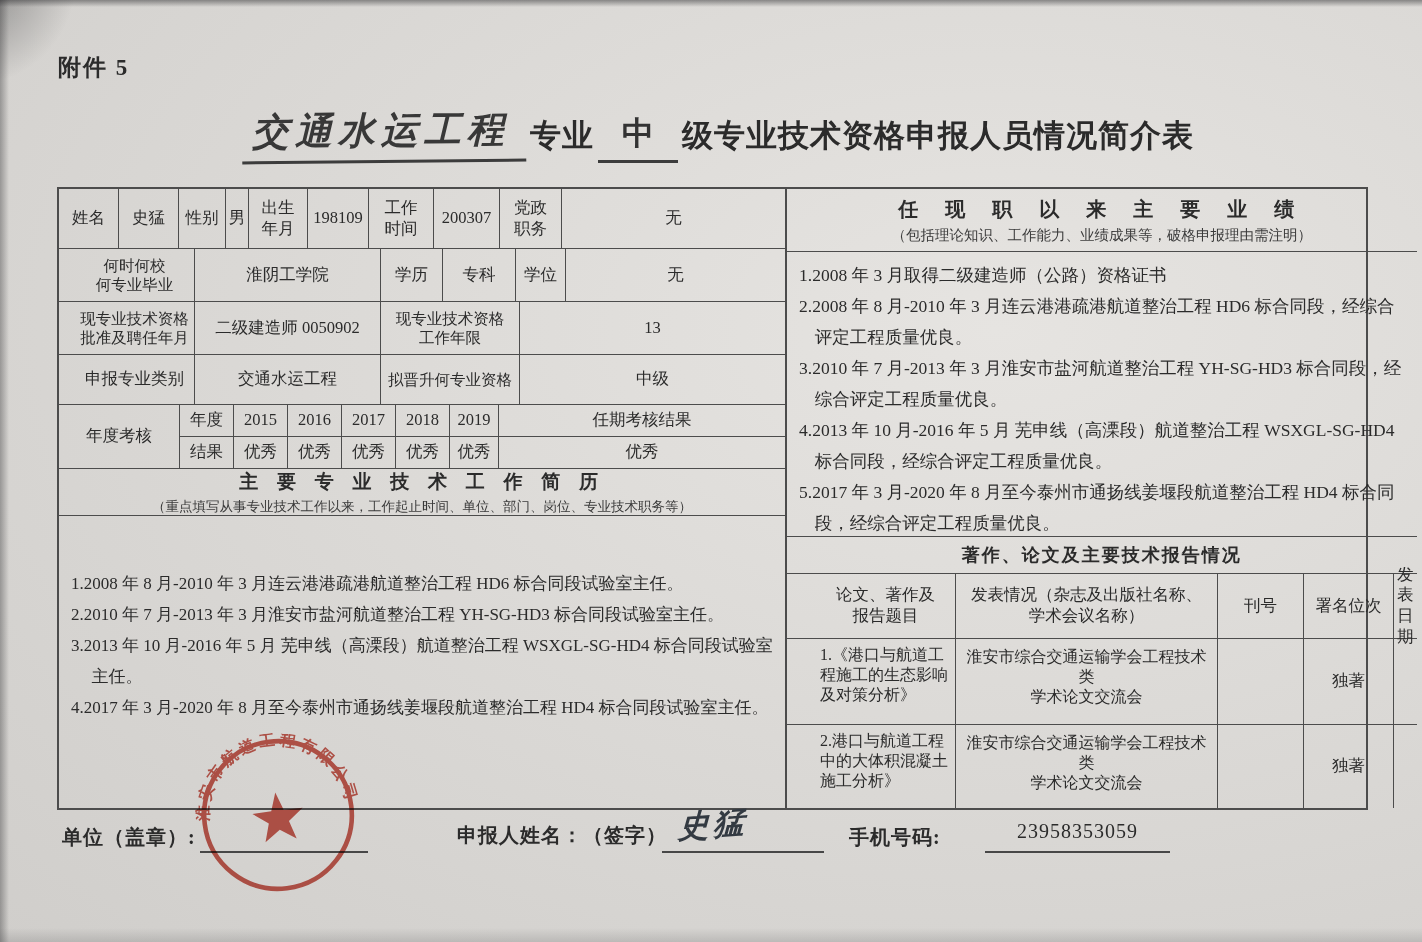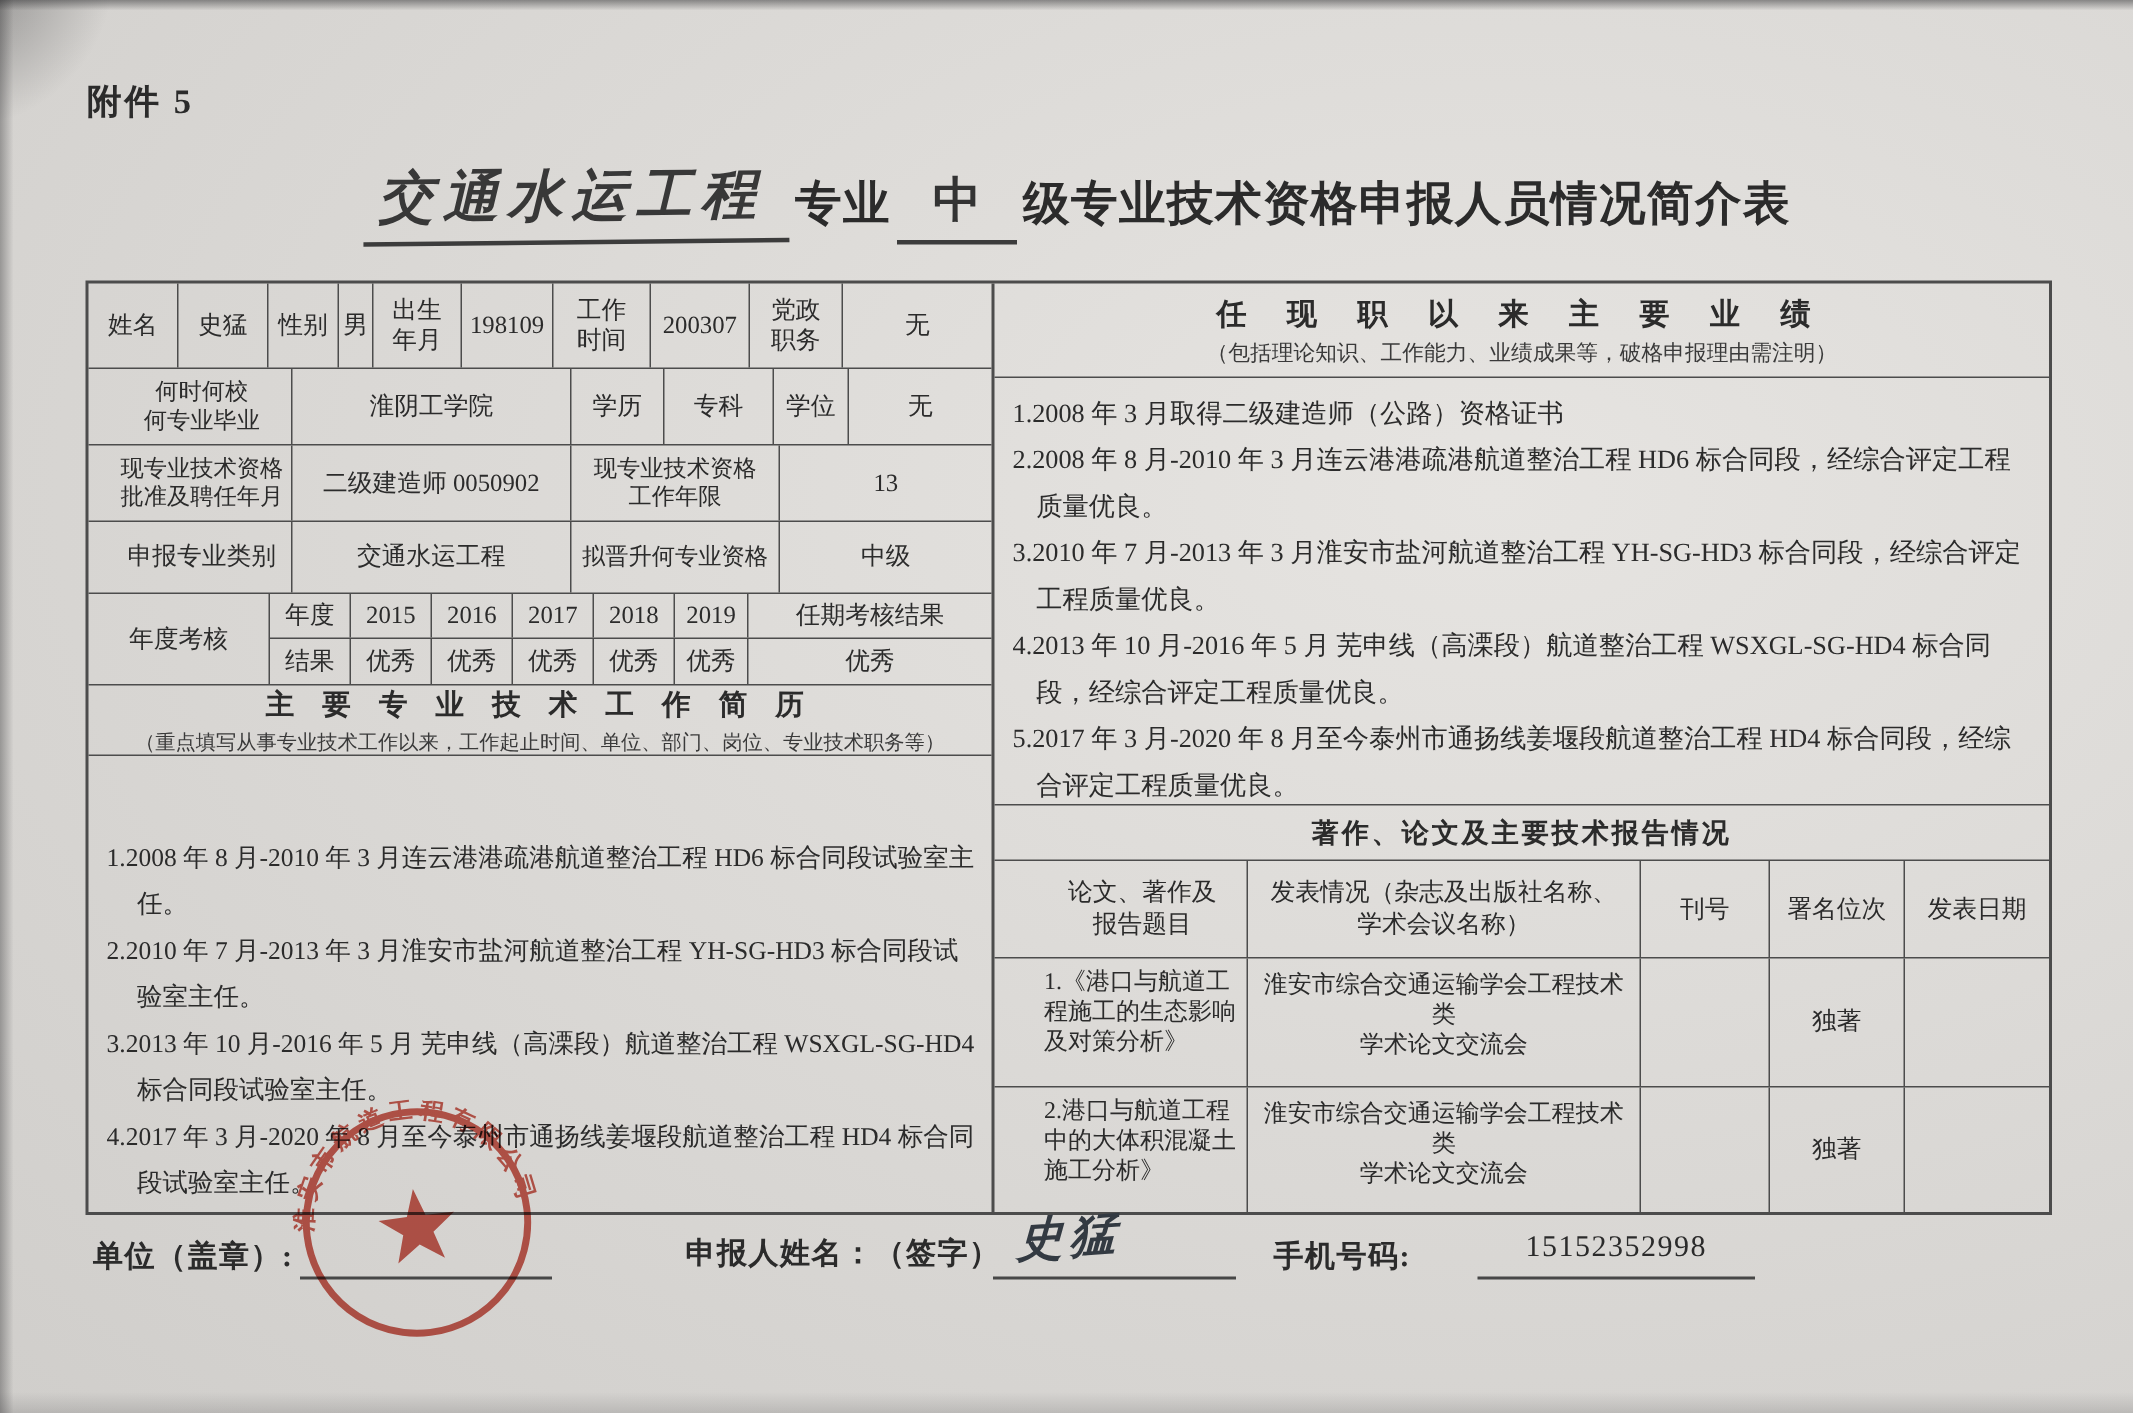--- a/index.html
+++ b/index.html
@@ -23,21 +23,21 @@
   .title-row { position:absolute; left:120px; top:106px; width:1200px;
     display:flex; justify-content:center; align-items:flex-end; }
   .blank { border-bottom:3px solid #3c3c3c; text-align:center; }
   .blank-major { font-size:37px; font-weight:bold; font-style:italic; letter-spacing:6px;
     padding:0 16px 4px 10px; transform:rotate(-0.6deg); color:#383838; }
   .blank-level { font-size:32px; font-weight:bold; padding:0 24px 4px; color:#333; }
   .title-print { font-size:31px; font-weight:bold; letter-spacing:1px; padding:0 4px 6px; }
 
   .form-table { position:absolute; left:57px; top:187px; width:1311px; height:623px;
     border:2px solid #4c4c4c; display:flex; }
-  .lpanel { width:604px; flex:none; border-right:2px solid #4c4c4c; display:flex; flex-direction:column; }
+  .lpanel { width:728px; flex:none; border-right:2px solid #4c4c4c; display:flex; flex-direction:column; }
   .rpanel { flex:1; display:flex; flex-direction:column; }
   .trow { display:flex; border-bottom:1.5px solid #4c4c4c; }
   .trow:last-child, .norule { border-bottom:none; }
   .cell { border-right:1.5px solid #4c4c4c; display:flex; align-items:center; justify-content:center;
     text-align:center; font-size:16.5px; line-height:1.25; padding:2px 3px; white-space:pre-line; }
   .cell:last-child { border-right:none; }
   .small { font-size:15.5px; }
   .grow { flex:1; }
 
   .r1 { height:60px; } .r2 { height:53px; } .r3 { height:53px; } .r4 { height:50px; }
@@ -238,21 +238,21 @@
   </div>
 
   <div class="footer">
     <span class="f-label" style="left:62px; top:12px;">单位（盖章）:</span>
     <span class="f-line" style="left:200px; top:12px; width:168px; height:29px;"></span>
     <span class="f-label" style="left:457px; top:10px;">申报人姓名：（签字）</span>
     <span class="f-line" style="left:662px; top:10px; width:162px; height:31px;"></span>
     <span class="signature">史猛</span>
     <span class="f-label" style="left:849px; top:12px;">手机号码:</span>
     <span class="f-line" style="left:985px; top:12px; width:185px; height:29px;"></span>
-    <span class="phone-value">15152352998</span>
+    <span class="phone-value">23958353059</span>
   </div>
 
   <svg class="seal" viewBox="0 0 160 160">
     <defs>
       <path id="sealArc" d="M 18,108 A 68,68 0 1 1 142,108" fill="none"></path>
     </defs>
     <circle cx="80" cy="80" r="72" fill="none" stroke="#c23b2e" stroke-width="4.5"></circle>
     <polygon fill="#c23b2e" points="80,58 86.1,75.6 104.7,76 89.9,87.2 95.3,105 80,94.4 64.7,105 70.1,87.2 55.3,76 73.9,75.6"></polygon>
     <text fill="#c23b2e" font-size="15.5" font-weight="bold" letter-spacing="3.5" style="font-family:&quot;Liberation Serif&quot;, serif;">
       <textPath href="#sealArc" startOffset="50%" text-anchor="middle">淮安市航道工程有限公司</textPath>

